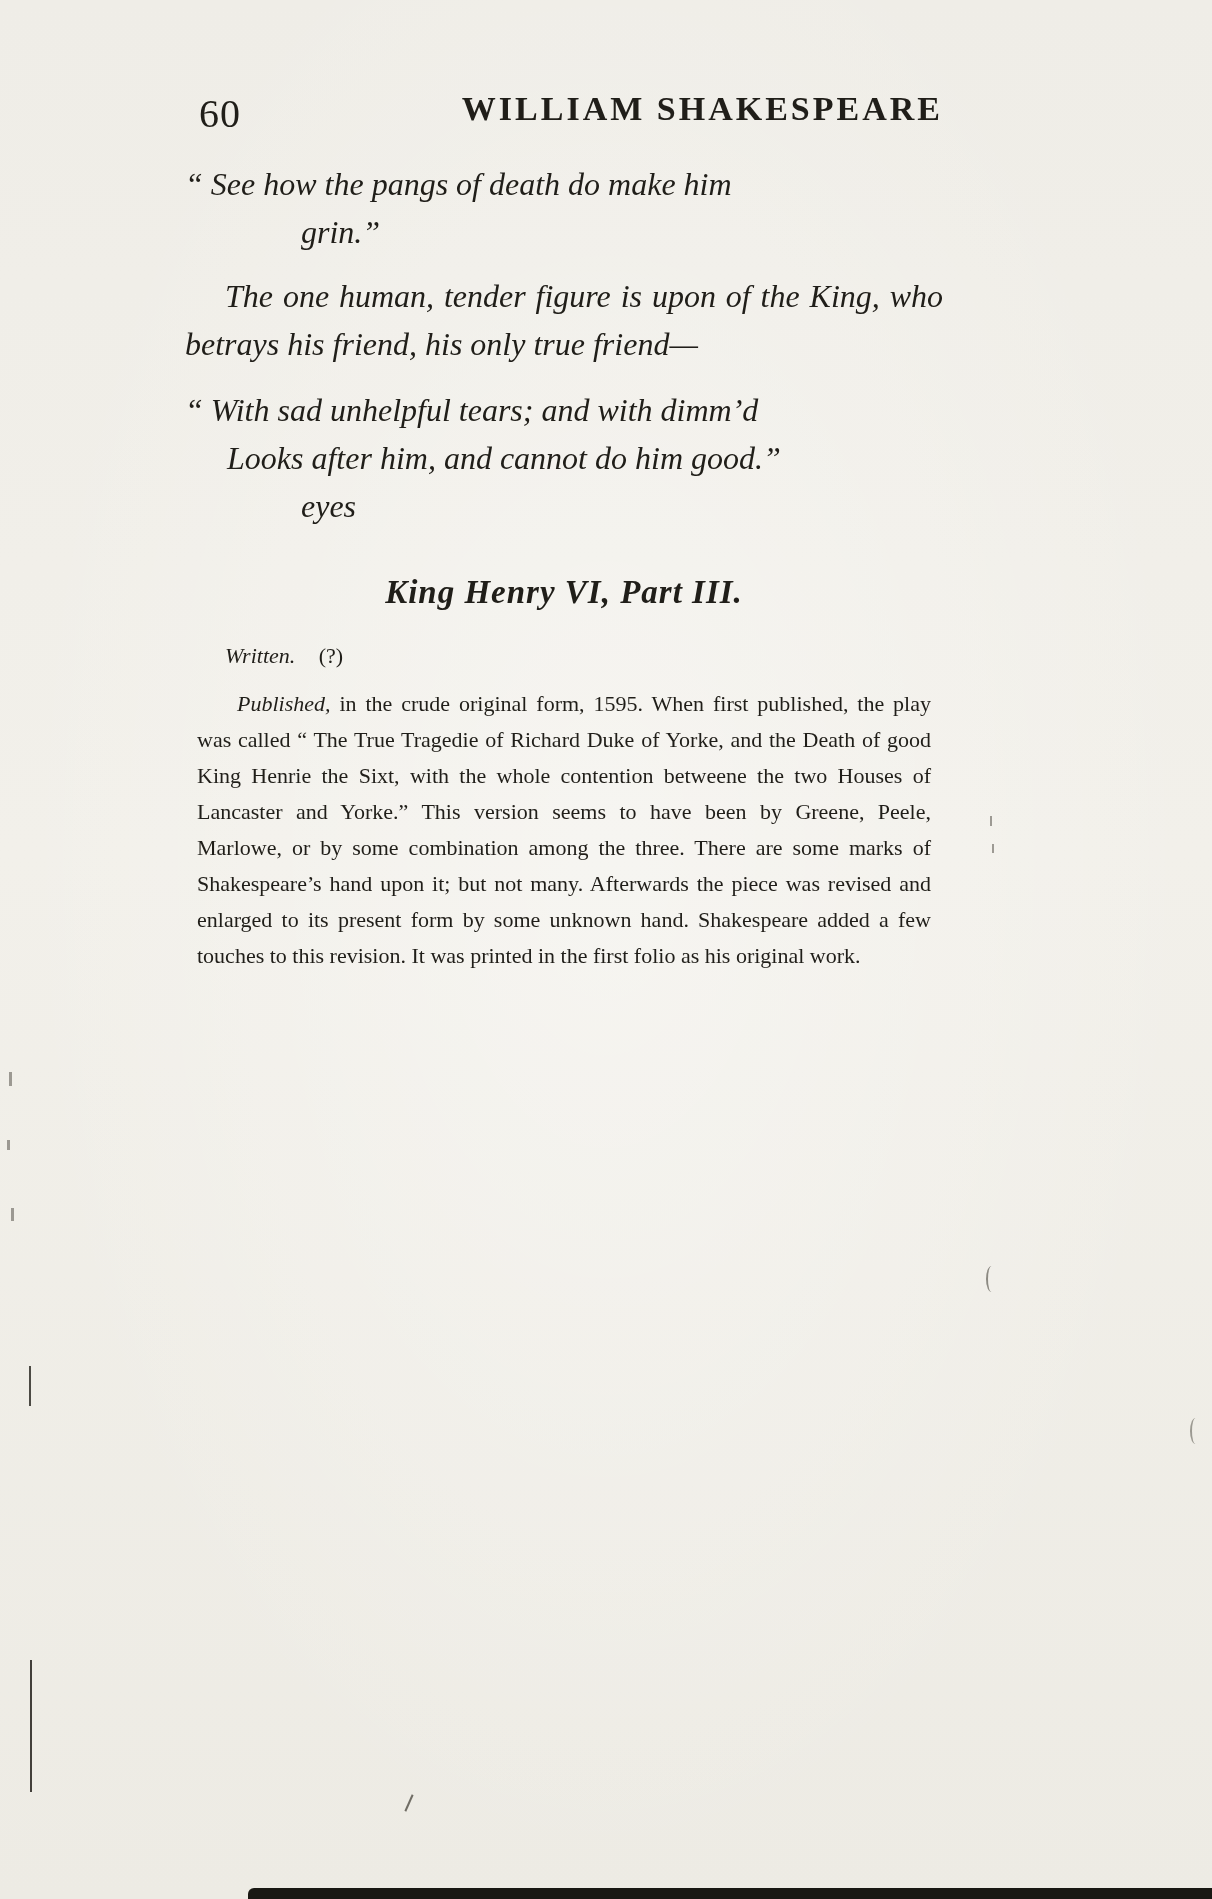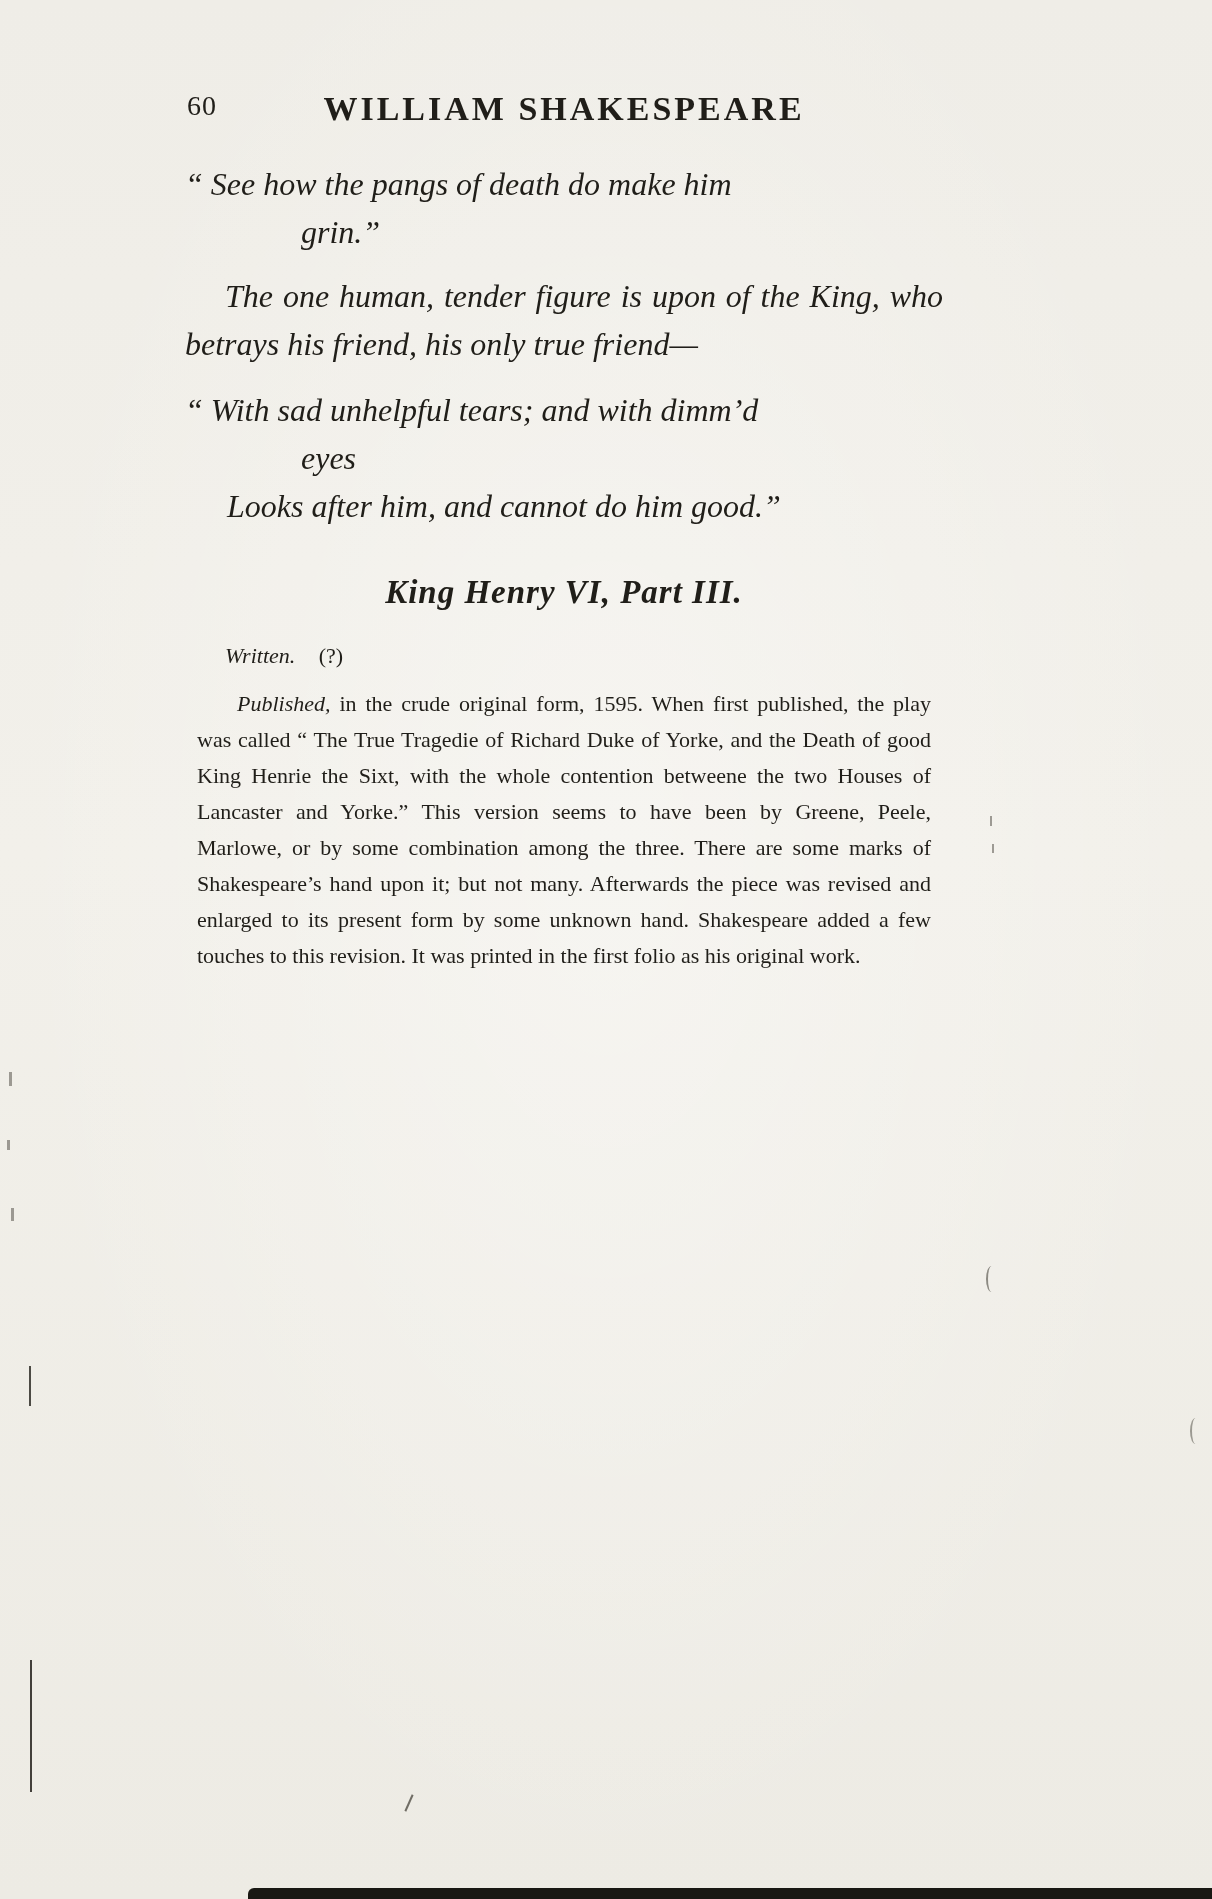--- a/index.html
+++ b/index.html
@@ -25,28 +25,28 @@
     top: 90px;
     width: 758px;
   }
   .page-header {
     position: relative;
     height: 46px;
     margin-bottom: 24px;
   }
   .page-number {
     position: absolute;
-    left: 2px;
+    left: 14px;
     top: 0;
-    font-size: 28px;
+    font-size: 40px;
     letter-spacing: 1px;
   }
   .running-title {
     display: block;
-    text-align: center;
+    text-align: right;
     font-size: 34px;
     font-weight: bold;
     letter-spacing: 3px;
     white-space: nowrap;
   }
   .body-text {
     font-size: 32px;
     line-height: 48px;
     font-style: italic;
   }
@@ -130,22 +130,22 @@
 
     <div class="verse body-text">
       <div class="vline">“ See how the pangs of death do make him</div>
       <div class="vline hang2">grin.”</div>
     </div>
 
     <p class="para body-text">The one human, tender figure is upon of the King, who betrays his friend, his only true friend—</p>
 
     <div class="verse body-text">
       <div class="vline">“ With sad unhelpful tears;  and with dimm’d</div>
+      <div class="vline hang1">Looks after him, and cannot do him good.”</div>
       <div class="vline hang2">eyes</div>
-      <div class="vline hang1">Looks after him, and cannot do him good.”</div>
     </div>
 
 
     <h2 class="section-heading">King Henry VI, Part III.</h2>
 
     <div class="small-text written-line">
       <span class="italic">Written.</span>
       <span class="note">(?)</span>
     </div>
 

